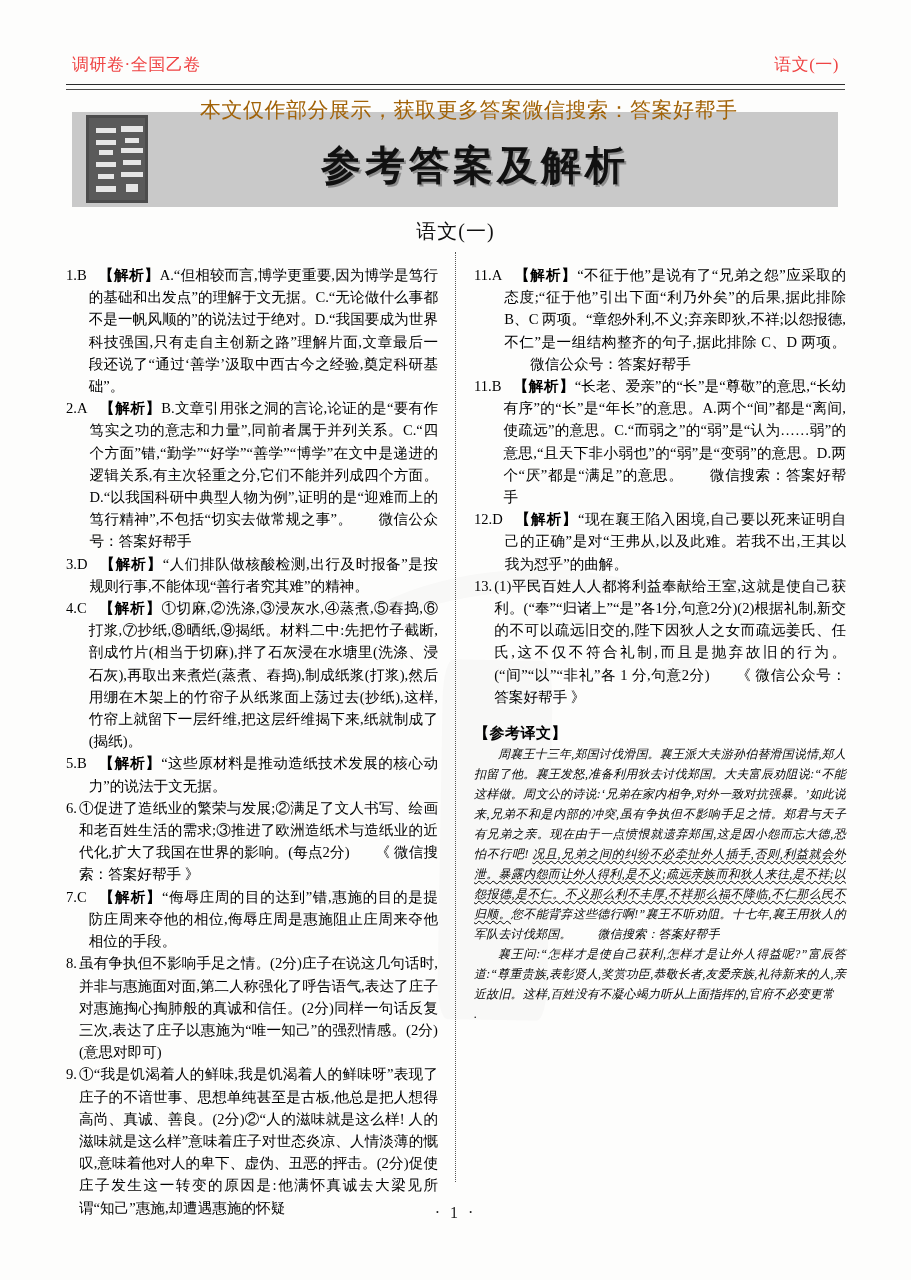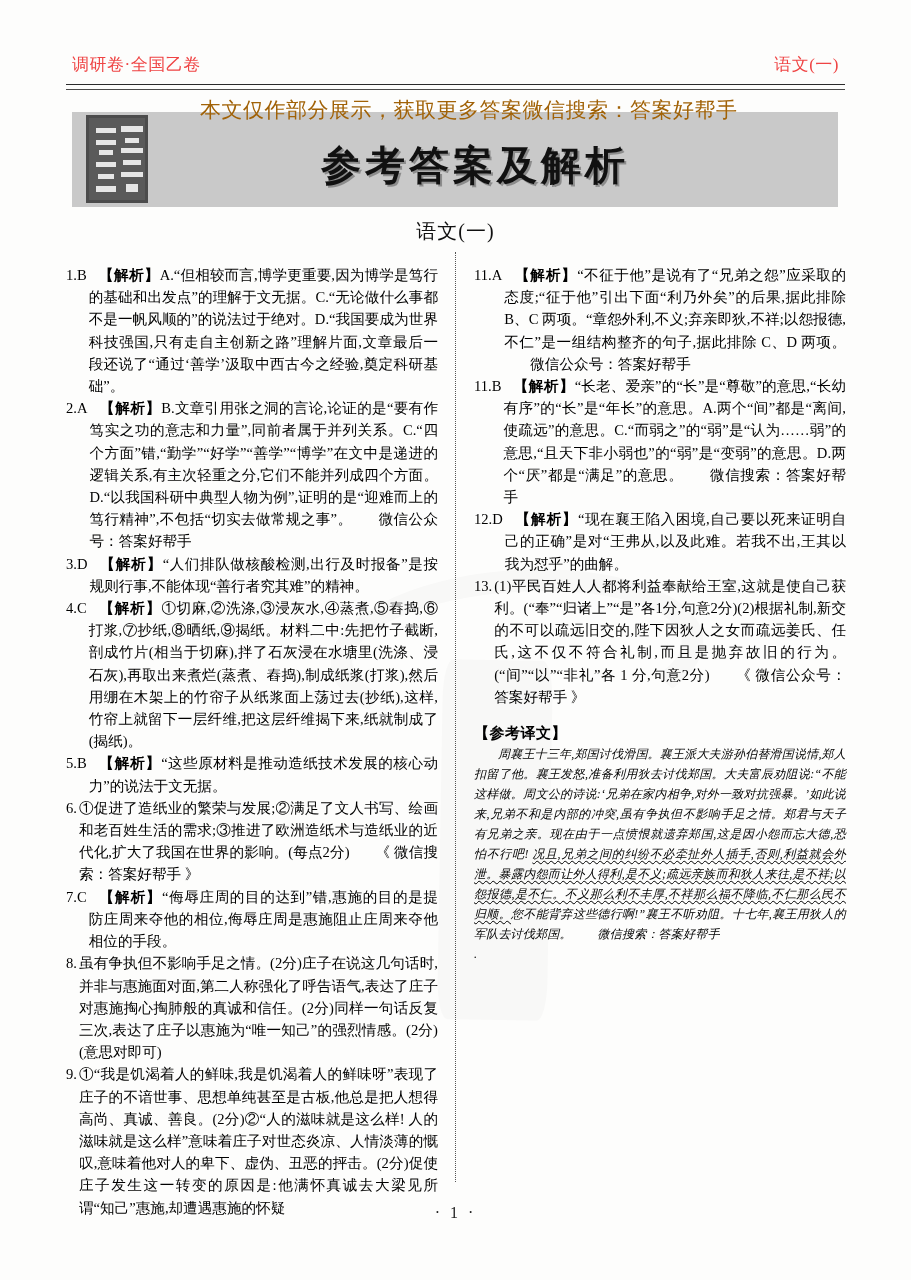--- a/index.html
+++ b/index.html
@@ -352,20 +352,21 @@
           <span class="num">12.D</span>
           <span class="body"><span class="sp"></span><span class="lbl">【解析】</span><span>“现在襄王陷入困境,自己要以死来证</span><span>明自己的正确”是对“王弗从,以及此难。若我不</span><span>出,王其以我为怼乎”的曲解。</span></span>
         </div>
         <div class="entry">
           <span class="num">13.</span>
           <span class="body"><span>(1)平民百姓人人都将利益奉献给王室,这就是使</span><span>自己获利。(“奉”“归诸上”“是”各1分,句意2分)</span><span>(2)根据礼制,新交的不可以疏远旧交的,陛下因狄</span><span>人之女而疏远姜氏、任氏,这不仅不符合礼制,而且</span><span>是抛弃故旧的行为。(“间”“以”“非礼”各 1 分,句</span><span>意2分)</span><span class="spw"></span><span>《 微信公众号：答案好帮手 》</span></span>
         </div>
         <div class="ref-head">【参考译文】</div>
         <div class="ref-body">
           <div class="ref-p"><span>周襄王十三年,郑国讨伐滑国。襄王派大夫游孙伯替滑国说情,郑人扣留了他。襄王发怒,准备利用狄去讨伐郑国。大夫富辰劝阻说:“不能这样做。周文公的诗说:‘兄弟在家内相争,对外一致对抗强暴。’如此说来,兄弟不和是内部的冲突,虽有争执但不影响手足之情。郑君与天子有兄弟之亲。现在由于一点愤恨就遗弃郑国,这是因小怨而忘大德,恐怕不行吧! </span><span class="wavy">况且,兄弟之间的纠纷不必牵扯外人插手,否则,利益就会外泄。暴露内怨而让外人得利,是不义;疏远亲族而和狄人来往,是不祥;以怨报德,是不仁。不义那么利不丰厚,不祥那么福不降临,不仁那么民不归顺。</span><span>您不能背弃这些德行啊!”襄王不听劝阻。十七年,襄王用狄人的军队去讨伐郑国。</span><span class="spw"></span><span>微信搜索：答案好帮手</span></div>
+          <div class="ref-p"><span>襄王问:“怎样才是使自己获利,怎样才是让外人得益呢?”富辰答道:“尊重贵族,表彰贤人,奖赏功臣,恭敬长者,友爱亲族,礼待新来的人,亲近故旧。这样,百姓没有不凝心竭力听从上面指挥的,官府不必变更常</span></div>
           <div>.</div>
         </div>
       </div>
   </div>
 
   <div class="wm-ghost"></div>
 
   <div class="pagenum">· 1 ·</div>
 </div>
 

